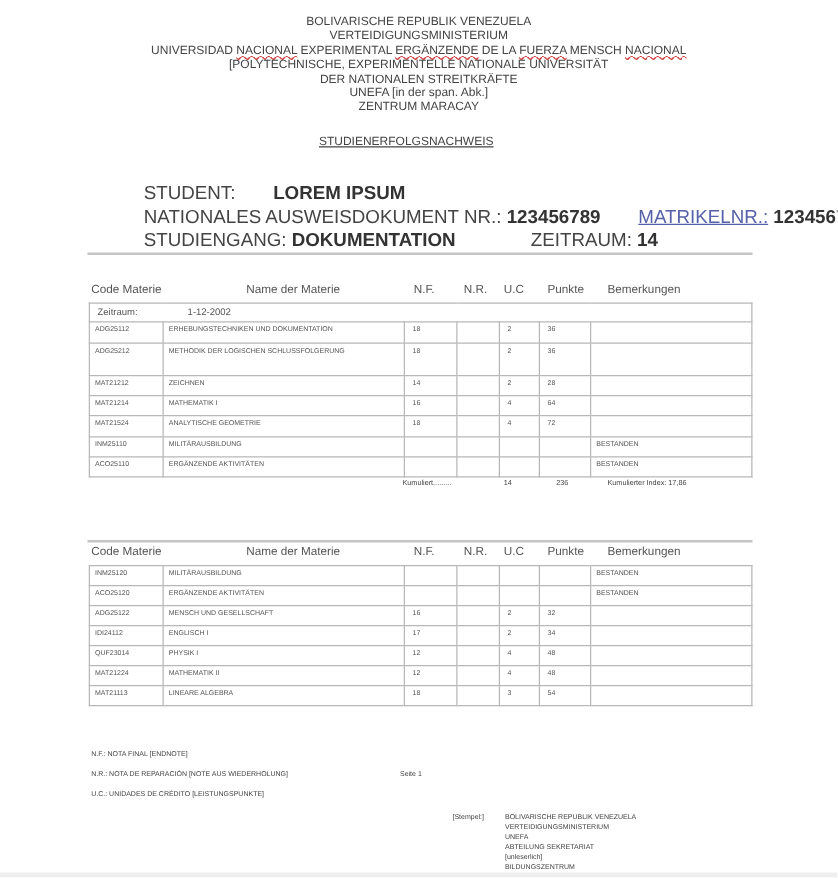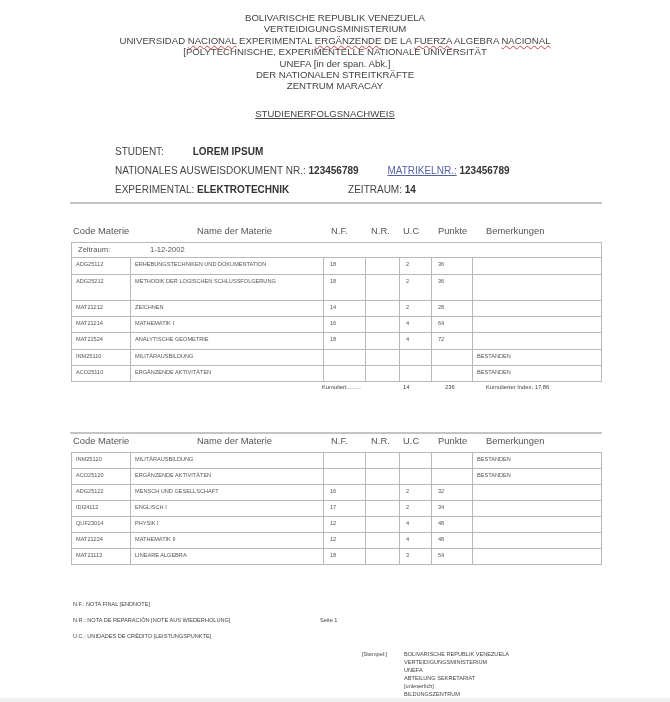--- a/index.html
+++ b/index.html
@@ -11,21 +11,21 @@
     position: relative;
   }
   .page { position: absolute; left: 0; top: 0; width: 670px; height: 698px; background: #fff; }
   .bottom-strip { position: absolute; left: 0; top: 698px; width: 670px; height: 4px; background: #efefef; }
 
   .header { position: absolute; left: 0; top: 12px; width: 670px; text-align: center; font-size: 9.6px; line-height: 11.4px; color: #444; }
   .header div { white-space: nowrap; }
   .sq { text-decoration: underline wavy #d04040; text-decoration-thickness: 1px; }
   .doc-title { position: absolute; left: 0; top: 108px; width: 650px; text-align: center; font-size: 9.6px; text-decoration: underline; color: #444; }
 
-  .info { position: absolute; left: 115px; font-size: 10px; color: #444; white-space: nowrap; }
+  .info { position: absolute; left: 115px; font-size: 15px; color: #444; white-space: nowrap; }
   .info b { color: #333; }
   .link { color: #5561a8; text-decoration: underline; }
 
   .rule { position: absolute; left: 70px; width: 532px; height: 2px; background: #c4c4c4; }
 
   .colhead { position: absolute; font-size: 9.4px; color: #555; white-space: nowrap; }
 
   table.grade { position: absolute; left: 71px; width: 531px; border-collapse: collapse; font-size: 5.6px; color: #555; table-layout: fixed; }
   table.grade td { border: 1px solid #b8b8b8; padding: 2px 4px; vertical-align: top; line-height: 8px; }
   table.grade td.c { text-align: left; padding-left: 6px; }
@@ -41,43 +41,43 @@
 </style>
 </head>
 <body>
 
 <div class="page">
 
   <div class="header">
     <div>BOLIVARISCHE REPUBLIK VENEZUELA</div>
     <div>VERTEIDIGUNGSMINISTERIUM</div>
     <div>
-      <span>UNIVERSIDAD </span><span class="sq">NACIONAL</span><span> EXPERIMENTAL </span><span class="sq">ERGÄNZENDE</span><span> DE LA </span><span class="sq">FUERZA</span><span> ALGEBRA </span><span class="sq">NACIONAL</span>
+      <span>UNIVERSIDAD </span><span class="sq">NACIONAL</span><span> EXPERIMENTAL </span><span class="sq">ERGÄNZENDE</span><span> DE LA </span><span class="sq">FUERZA</span><span> MENSCH </span><span class="sq">NACIONAL</span>
     </div>
     <div>[POLYTECHNISCHE, EXPERIMENTELLE NATIONALE UNIVERSITÄT</div>
+    <div>DER NATIONALEN STREITKRÄFTE</div>
     <div>UNEFA [in der span. Abk.]</div>
-    <div>DER NATIONALEN STREITKRÄFTE</div>
     <div>ZENTRUM MARACAY</div>
   </div>
 
   <div class="doc-title">STUDIENERFOLGSNACHWEIS</div>
 
   <div class="info" style="top:146px;">
     <span>STUDENT:</span>
     <b style="margin-left:26px;">LOREM IPSUM</b>
   </div>
   <div class="info" style="top:165px;">
     <span>NATIONALES AUSWEISDOKUMENT NR.:</span>
     <b>123456789</b>
     <span class="link" style="margin-left:26px;margin-top:34px;">MATRIKELNR.:</span>
     <b>123456789</b>
   </div>
   <div class="info" style="top:184px;">
-    <span>EXPERIMENTAL:</span>
-    <b>ELEKTROTECHNIK</b>
+    <span>STUDIENGANG:</span>
+    <b>DOKUMENTATION</b>
     <span style="margin-left:56px;">ZEITRAUM:</span>
     <b>14</b>
   </div>
 
   <div class="rule" style="top:202px;"></div>
 
   <div class="colhead" style="left:73px;top:225px;">Code Materie</div>
   <div class="colhead" style="left:197px;top:225px;">Name der Materie</div>
   <div class="colhead" style="left:331px;top:225px;">N.F.</div>
   <div class="colhead" style="left:371px;top:225px;">N.R.</div>

